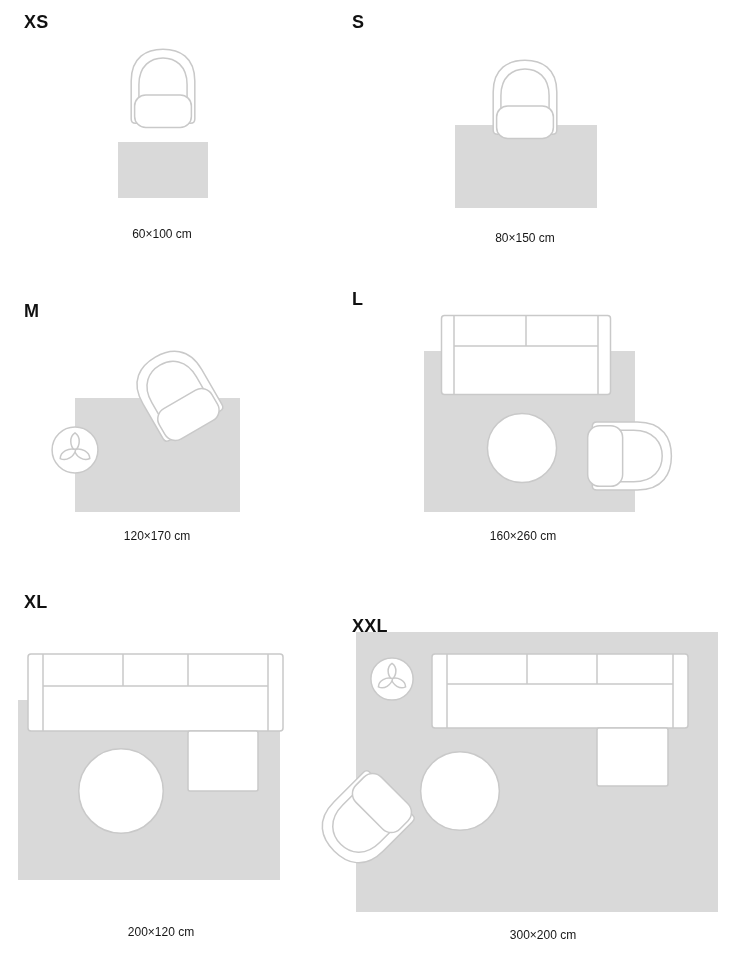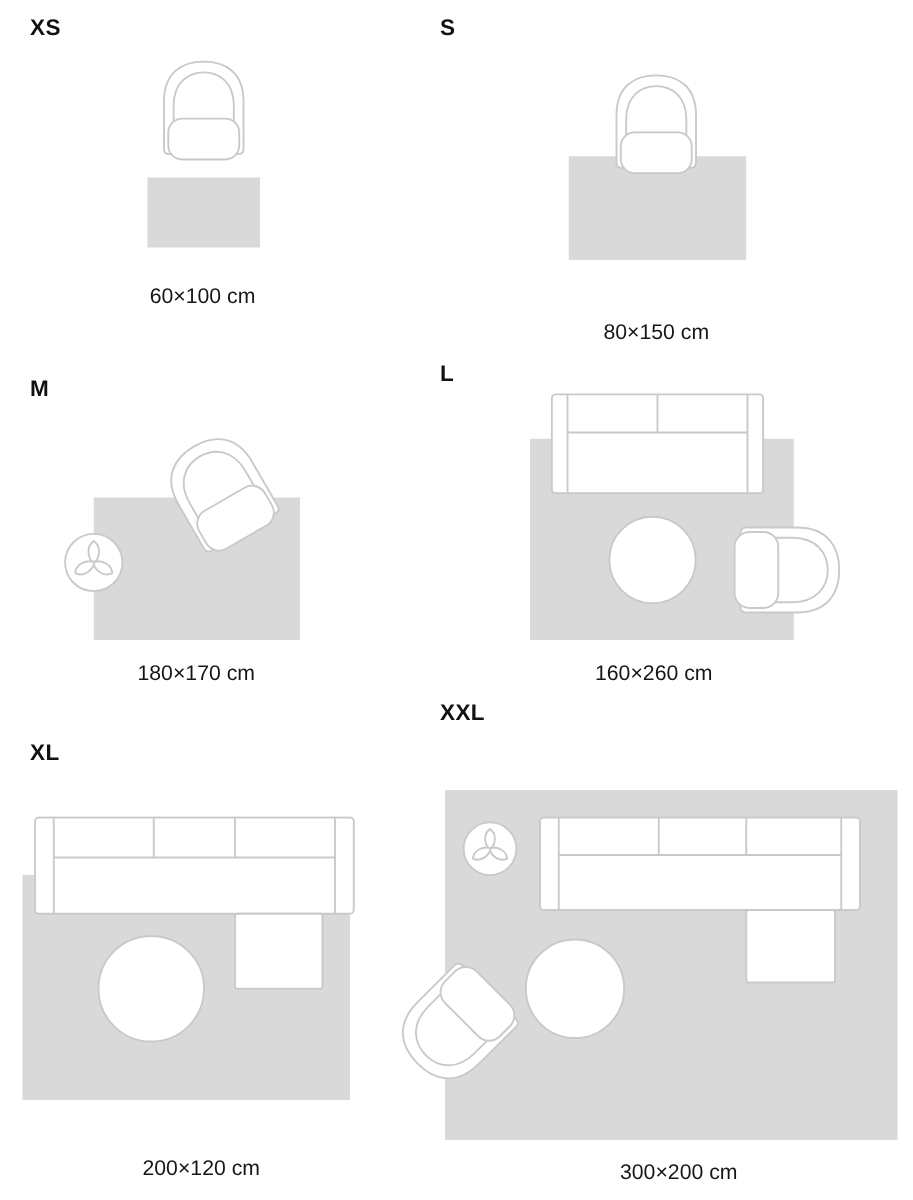--- a/index.html
+++ b/index.html
@@ -5,21 +5,21 @@
   html,body{margin:0;padding:0;background:#ffffff;}
   .canvas{
     position:relative;width:730px;height:960px;background:#ffffff;
     font-family:"Liberation Sans", sans-serif;overflow:hidden;
   }
   .size-label{
     position:absolute;font-weight:700;font-size:18px;color:#111;
     letter-spacing:.3px;
   }
   .caption{
-    position:absolute;font-size:17px;color:#161616;text-align:center;width:170px;
+    position:absolute;font-size:12px;color:#161616;text-align:center;width:170px;
   }
   .rug{position:absolute;background:#d9d9d9;}
   .furn{position:absolute;overflow:visible;}
   .defs{position:absolute;width:0;height:0;overflow:hidden;}
 </style>
 </head>
 <body>
 
 <svg class="defs" aria-hidden="true">
   <defs>
@@ -80,33 +80,33 @@
     <div class="rug" style="left:118px;top:142px;width:90px;height:56px;"></div>
     <div class="caption" style="left:77px;top:227px;">60×100 cm</div>
   </div>
 
   <div>
     <div class="size-label" style="left:352px;top:12px;">S</div>
     <div class="rug" style="left:455px;top:125px;width:142px;height:83px;"></div>
     <svg class="furn" style="left:482px;top:53px;width:86px;height:92px;" viewBox="0 0 100 100">
         <use href="#sym-armchair"></use>
       </svg>
-    <div class="caption" style="left:440px;top:231px;margin-top:25px;">80×150 cm</div>
+    <div class="caption" style="left:440px;top:231px;">80×150 cm</div>
   </div>
 
   <div>
     <div class="size-label" style="left:24px;top:301px;">M</div>
     <div class="rug" style="left:75px;top:398px;width:165px;height:114px;"></div>
     <svg class="furn" style="left:130px;top:345px;width:92px;height:96px;transform:rotate(-30deg);" viewBox="0 0 100 100">
         <use href="#sym-armchair"></use>
       </svg>
     <svg class="furn" style="left:50px;top:425px;width:50px;height:50px;" viewBox="0 0 60 60">
         <use href="#sym-plant"></use>
       </svg>
-    <div class="caption" style="left:72px;top:529px;">180×170 cm</div>
+    <div class="caption" style="left:72px;top:529px;">120×170 cm</div>
   </div>
 
   <div>
     <div class="size-label" style="left:352px;top:289px;">L</div>
     <div class="rug" style="left:424px;top:351px;width:211px;height:161px;"></div>
     <svg class="furn" style="left:440px;top:314px;width:172px;height:82px;" viewBox="0 0 172 82">
         <use href="#sym-sofa"></use>
       </svg>
     <svg class="furn" style="left:486px;top:412px;width:72px;height:72px;" viewBox="0 0 100 100">
         <use href="#sym-table"></use>
@@ -123,21 +123,21 @@
     <svg class="furn" style="left:27px;top:653px;width:257px;height:140px;" viewBox="0 0 257 140">
         <use href="#sym-sectional-xl"></use>
       </svg>
     <svg class="furn" style="left:77px;top:747px;width:88px;height:88px;" viewBox="0 0 100 100">
         <use href="#sym-table"></use>
       </svg>
     <div class="caption" style="left:76px;top:925px;">200×120 cm</div>
   </div>
 
   <div>
-    <div class="size-label" style="left:352px;top:560px;">XXL</div>
+    <div class="size-label" style="left:352px;top:616px;">XXL</div>
     <div class="rug" style="left:356px;top:632px;width:362px;height:280px;"></div>
     <svg class="furn" style="left:369px;top:656px;width:46px;height:46px;" viewBox="0 0 60 60">
         <use href="#sym-plant"></use>
       </svg>
     <svg class="furn" style="left:431px;top:653px;width:258px;height:136px;" viewBox="0 0 258 136">
         <use href="#sym-sectional-xxl"></use>
       </svg>
     <svg class="furn" style="left:419px;top:750px;width:82px;height:82px;" viewBox="0 0 100 100">
         <use href="#sym-table"></use>
       </svg>

